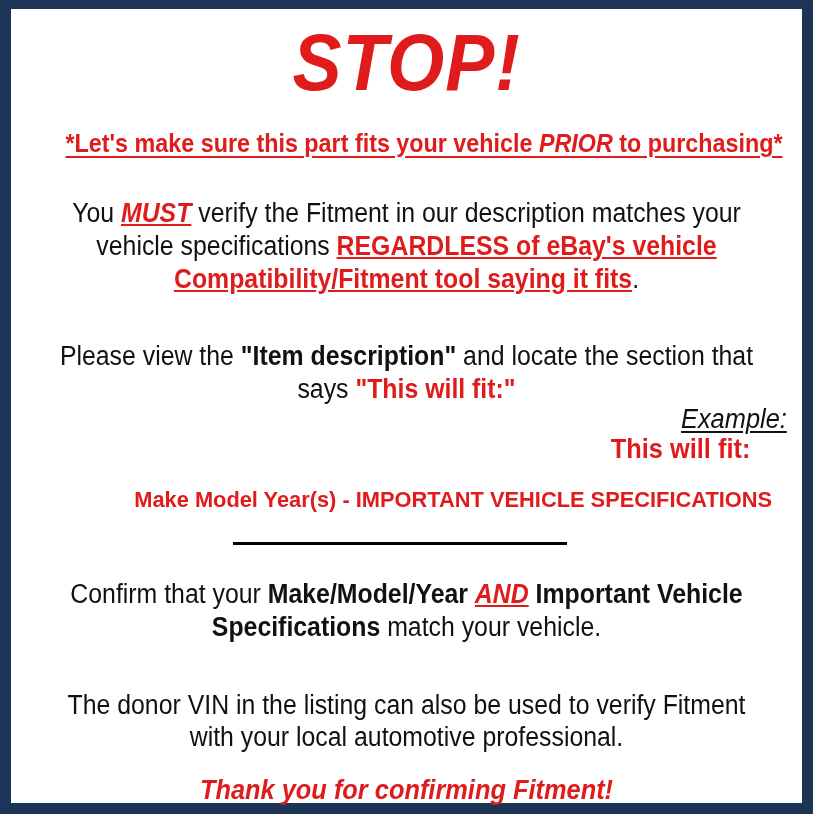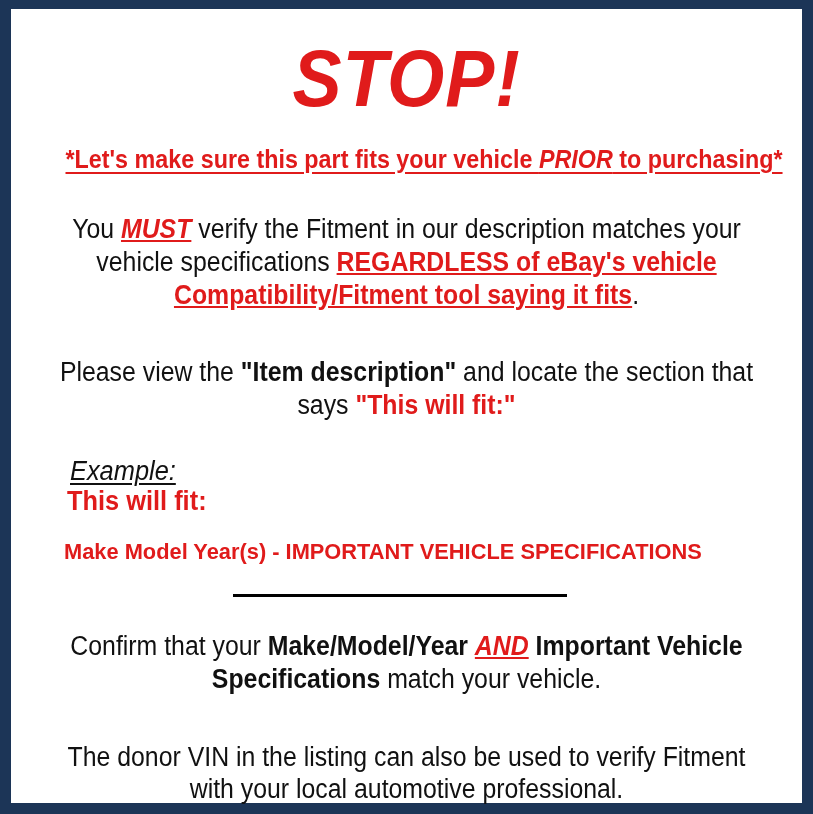--- a/index.html
+++ b/index.html
@@ -23,21 +23,21 @@
     border-left: 11px solid #1c3557;
     border-right: 11px solid #1c3557;
     border-bottom: 11px solid #1c3557;
   }
 
   .notice-inner {
     box-sizing: border-box;
     width: 100%;
     height: 100%;
     background: #ffffff;
-    padding: 16px 8px;
+    padding: 0 8px;
     position: relative;
   }
   .i  { font-style: italic; }
 
   
   .headline {
     text-align: center;
     color: #e01b1b;
     font-weight: bold;
     font-style: italic;
@@ -95,23 +95,22 @@
     font-weight: bold;
   }
 
   #para-must   { margin-top: 39px; }
   #para-view   { margin-top: 44px; }
   #para-confirm{ margin-top: 32px; }
   #para-vin    { margin-top: 45px; }
 
   
   .example-block {
-    margin-top: 36px;
     padding-left: 45px;
-    text-align: left;
+    text-align: right;
   }
   .example-label {
     color: #111111;
     font-style: italic;
     font-size: 27px;
     line-height: 1.0;
     text-decoration: underline;
     text-underline-offset: 3px;
     margin: 0 0 2px 6px;
     display: inline-block;

